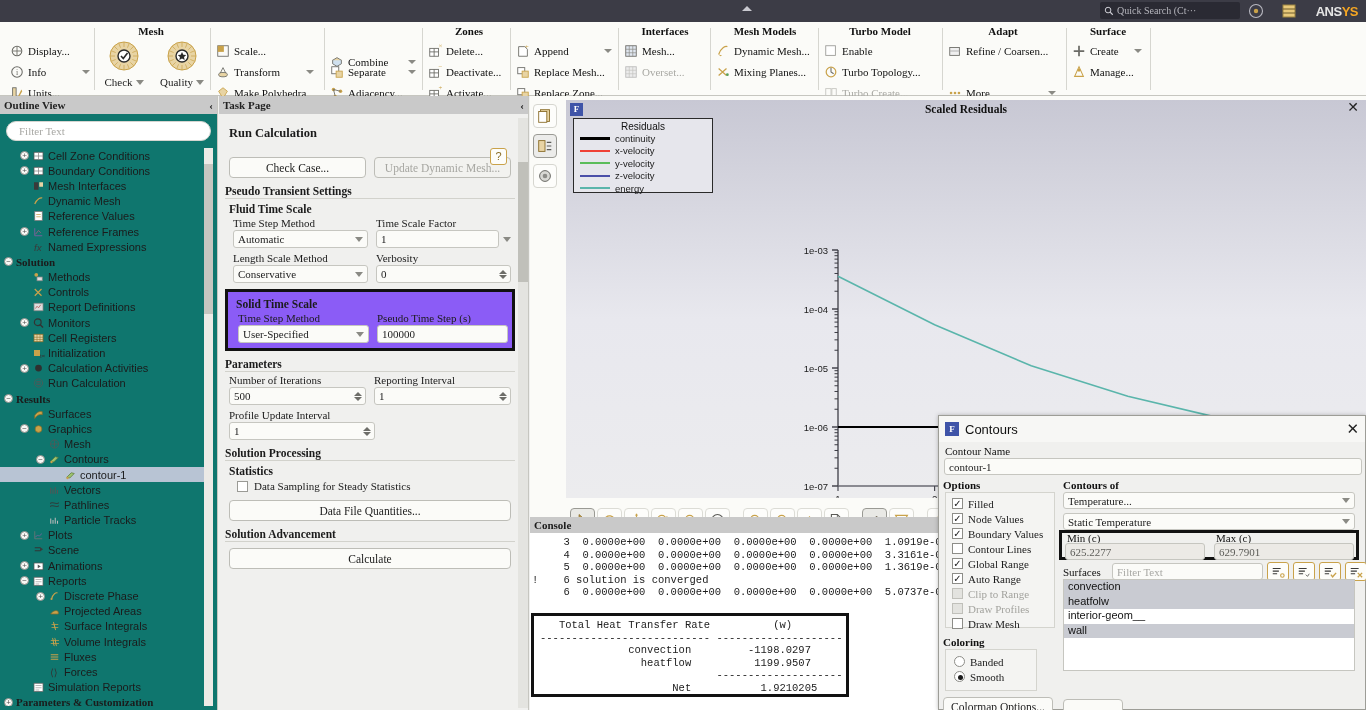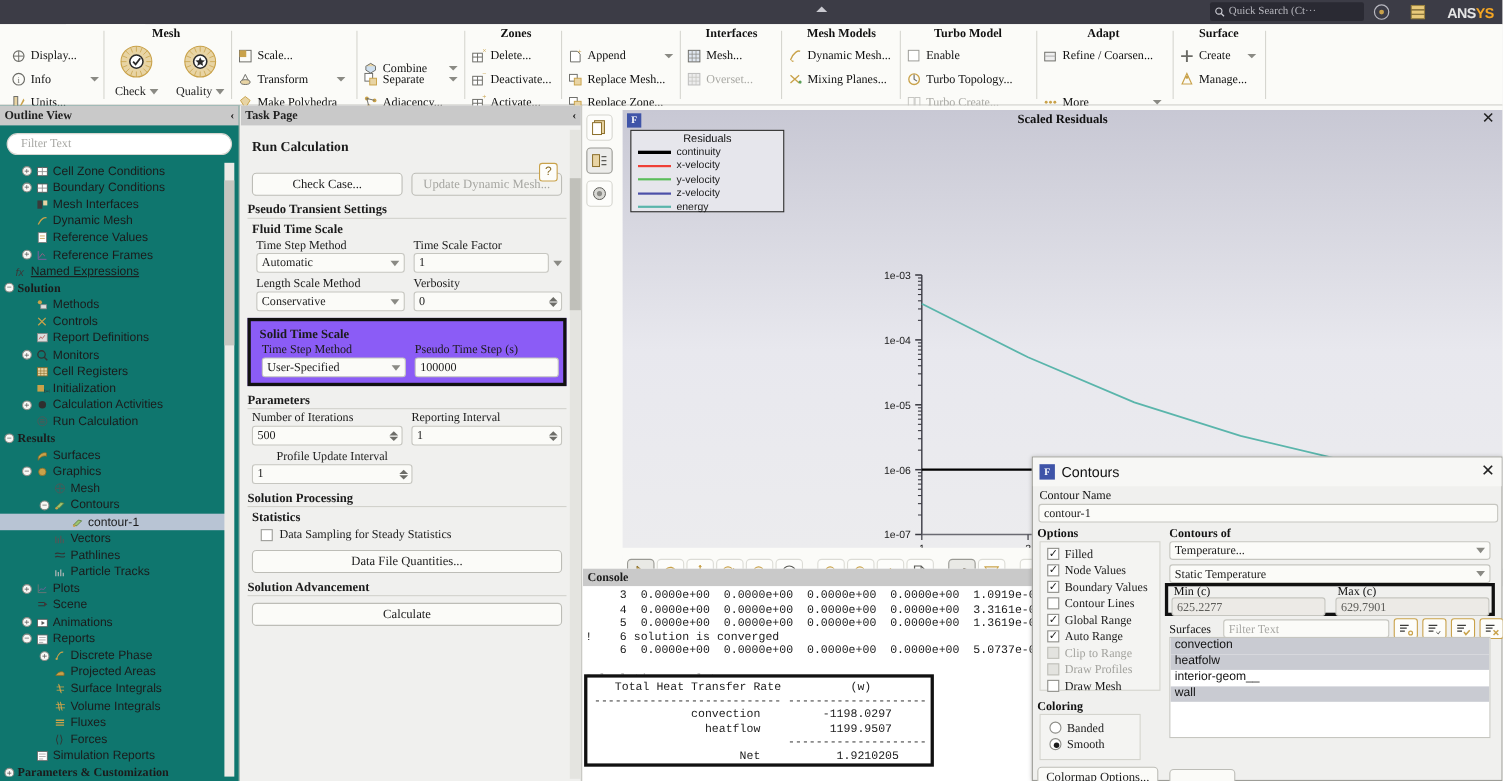--- a/index.html
+++ b/index.html
@@ -644,21 +644,21 @@
         <span>Reference Values</span>
       </div>
       <div class="tnode" style="padding-left: 20px;">
         <span class="expander">+</span>
         <span class="ticon"><svg width="13" height="12" viewBox="0 0 16 16">
             <path d="M3 13V3M3 13h10" stroke="#7d5fa0" stroke-width="1.2"></path>
             <path d="M4 11l4-5 3 3" fill="none" stroke="#b05c8a"></path>
           </svg></span>
         <span>Reference Frames</span>
       </div>
-      <div class="tnode" style=" text-decoration: underline;">
+      <div class="tnode" style="padding-left: 20px;">
         <span class="expander none"></span>
         <span class="ticon"><svg width="13" height="12" viewBox="0 0 16 16">
             <text x="2" y="13" font-size="13" font-style="italic" fill="#3a3a3a">fx</text>
           </svg></span>
         <span>Named Expressions</span>
       </div>
       <div class="tnode bold" style="padding-left: 4px;">
         <span class="expander">−</span>
         <span>Solution</span>
       </div>
@@ -973,21 +973,21 @@
         <div class="fld-label">Reporting Interval</div>
         <div class="fld">
           <span>1</span>
           <span class="spin">
               <i class="up"></i>
               <i class="dn"></i>
             </span>
         </div>
       </div>
     </div>
-    <div style="margin:4px 6px 0 6px; width:146px;text-align:center;">
+    <div style="margin:4px 6px 0 6px; width:146px;">
       <div class="fld-label">Profile Update Interval</div>
       <div class="fld">
         <span>1</span>
         <span class="spin">
             <i class="up"></i>
             <i class="dn"></i>
           </span>
       </div>
     </div>
 

